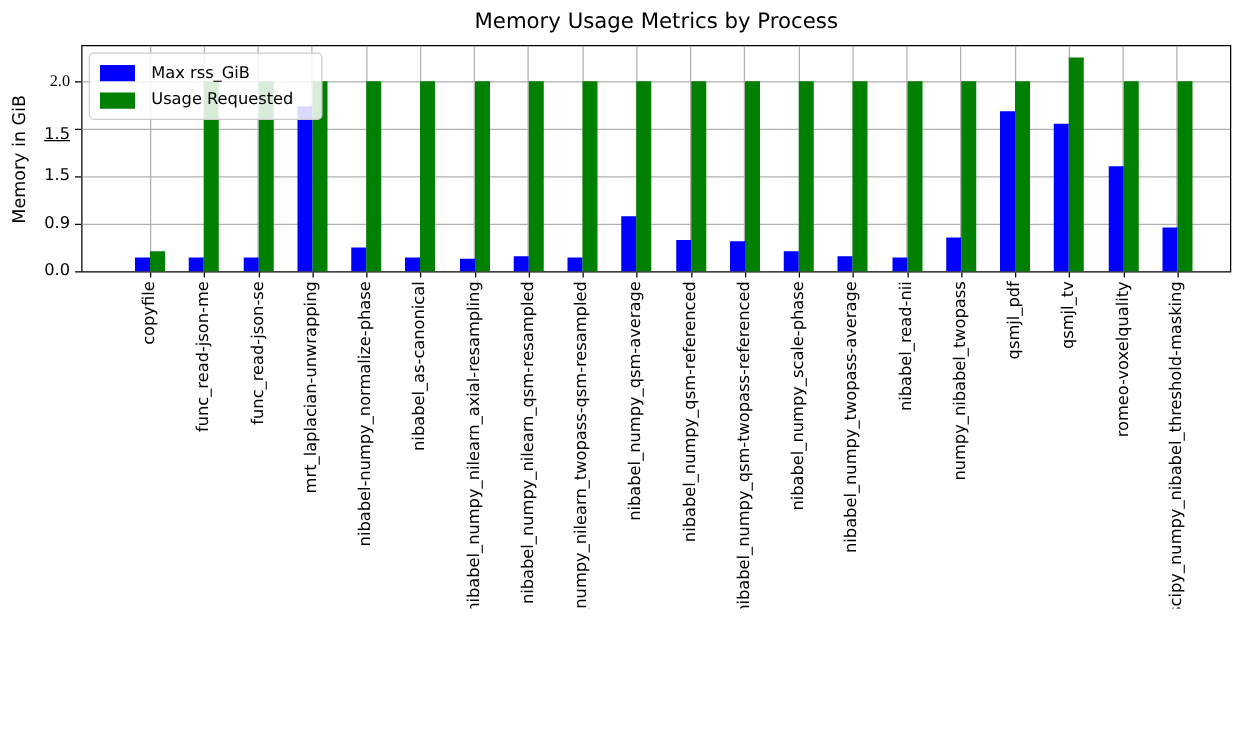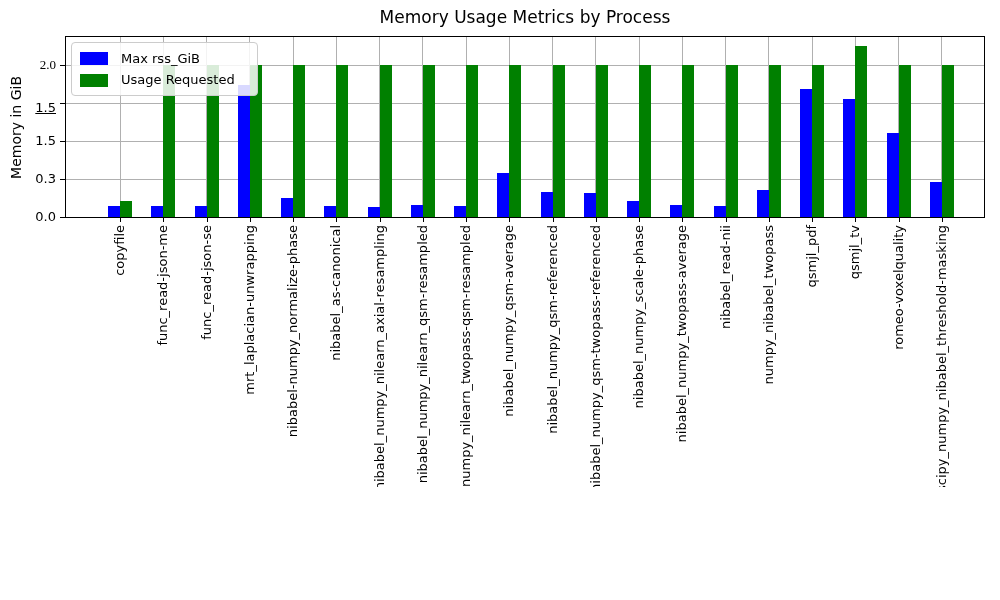--- a/index.html
+++ b/index.html
@@ -125,21 +125,21 @@
       <div class="bar" style="left: 820.68px; width: 12px; height: 84.3px; background: rgb(0, 0, 255);"></div>
       <div class="bar" style="left: 832.68px; width: 12px; height: 151.9px; background: rgb(0, 128, 0);"></div>
       <div class="bar" style="left: 863.94px; width: 12px; height: 34.9px; background: rgb(0, 0, 255);"></div>
       <div class="bar" style="left: 875.94px; width: 12px; height: 151.9px; background: rgb(0, 128, 0);"></div>
     </div>
 
   <div id="axes-layer">
       <div class="ytick" style="left: 60px; top: 217px;"></div>
       <div class="ytick-label" style="top: 209px;">0.0</div>
       <div class="ytick" style="left: 60px; top: 179.025px;"></div>
-      <div class="ytick-label" style="top: 171.025px;">0.3</div>
+      <div class="ytick-label" style="top: 171.025px;">0.9</div>
       <div class="ytick" style="left: 60px; top: 141.051px;"></div>
       <div class="ytick-label" style="top: 133.051px;">1.5</div>
       <div class="ytick" style="left: 60px; top: 103.076px;"></div>
       <div class="ytick-label" style="top: 100px; text-decoration: underline;">1.5</div>
       <div class="ytick" style="left: 60px; top: 65.1013px;"></div>
       <div class="ytick-label" style="top: 57.1013px; font-family: Liberation Serif, serif;">2.0</div>
       <div class="xtick" style="left: 120px; top: 218px;"></div>
       <div class="xtick-label" style="left: 112px;">copyfile</div>
       <div class="xtick" style="left: 163.26px; top: 218px;"></div>
       <div class="xtick-label" style="left: 155.26px;">func_read-json-me</div>

